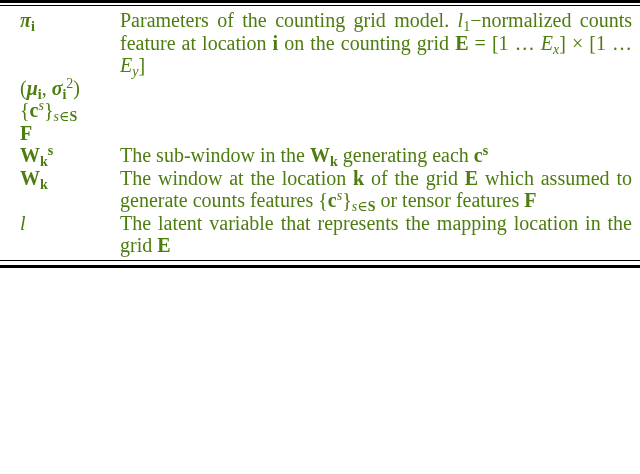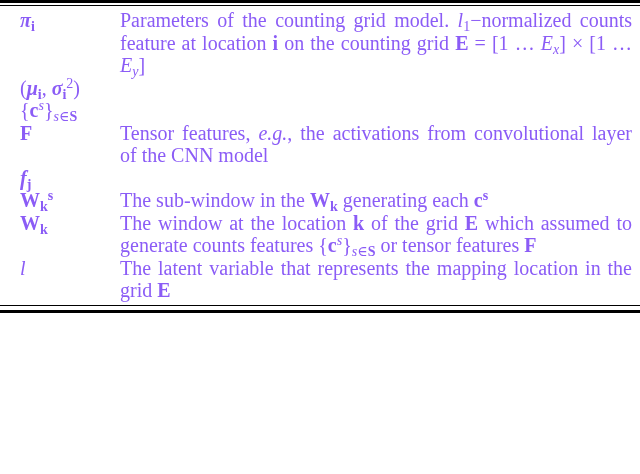--- a/index.html
+++ b/index.html
@@ -1,21 +1,21 @@
 <!DOCTYPE html>
 <html><head>
 <meta charset="utf-8">
 <style>
   html, body { margin: 0; padding: 0; background: #ffffff; }
   .page {
     width: 640px;
     height: 474px;
     box-sizing: border-box;
     background: #ffffff;
-    color: #8b5cf6;
+    color: #4d7c0f;
     font-family: "Liberation Serif", "DejaVu Serif", serif;
     font-size: 20px;
     line-height: 22.5px;
     overflow: hidden;
   }
   .rule-top {
     border-top: 3px solid #000000;
     border-bottom: 1px solid #000000;
     height: 2px;
   }
@@ -53,25 +53,23 @@
     <div class="row">
       <div class="sym">(<b><i>μ</i></b><sub><b>i</b></sub>, <b><i>σ</i></b><sub><b>i</b></sub><sup>2</sup>)</div>
     </div>
 
     <div class="row">
       <div class="sym">{<b>c</b><sup><i>s</i></sup>}<sub><i>s</i>∈<b>S</b></sub></div>
     </div>
 
     <div class="row">
       <div class="sym"><b>F</b></div>
-      <div class="desc">Tensor features, <i>e.g.</i>, the activations from convolutional layer of the CNN model</div>
     </div>
 
     <div class="row">
-      <div class="sym"><b><i>f</i></b><sub><b>j</b></sub></div>
     </div>
 
     <div class="row">
       <div class="sym"><b>W</b><sub><b>k</b></sub><sup><b>s</b></sup></div>
       <div class="desc">The sub-window in the <b>W</b><sub><b>k</b></sub> generating each <b>c</b><sup><b>s</b></sup></div>
     </div>
 
     <div class="row">
       <div class="sym"><b>W</b><sub><b>k</b></sub></div>
       <div class="desc">The window at the location <b>k</b> of the grid <b>E</b> which assumed to generate counts features {<b>c</b><sup><i>s</i></sup>}<sub><i>s</i>∈<b>S</b></sub> or tensor features <b>F</b></div>

